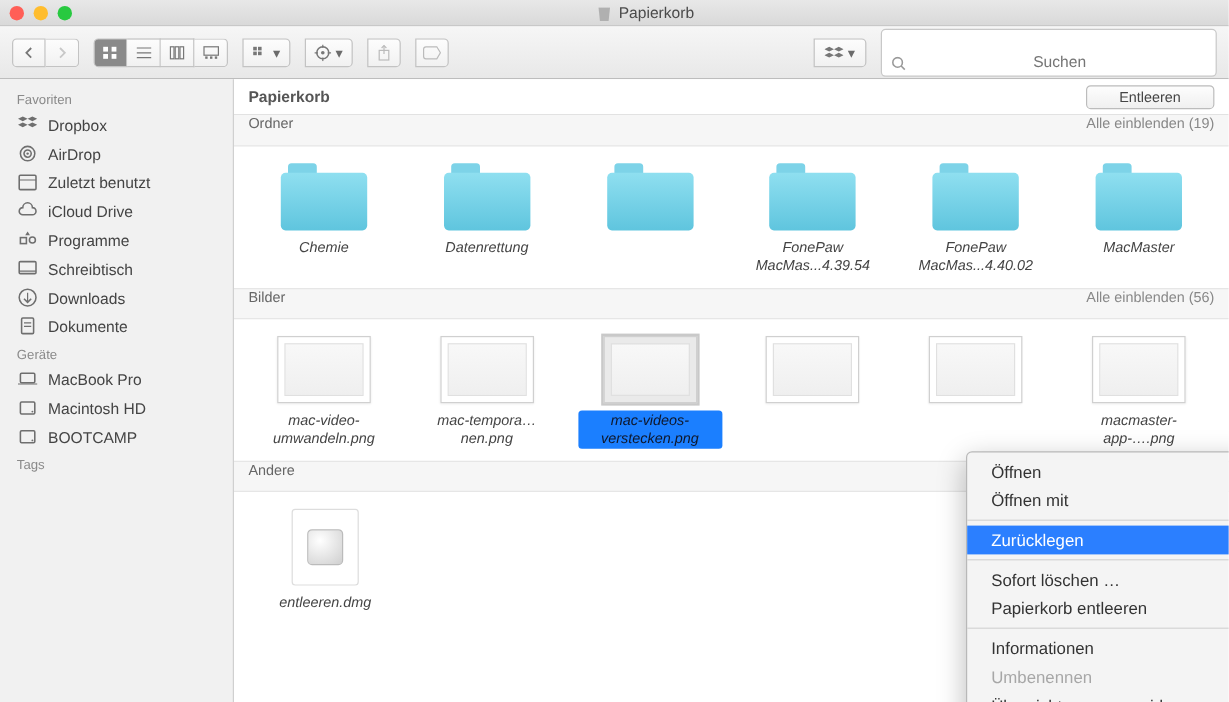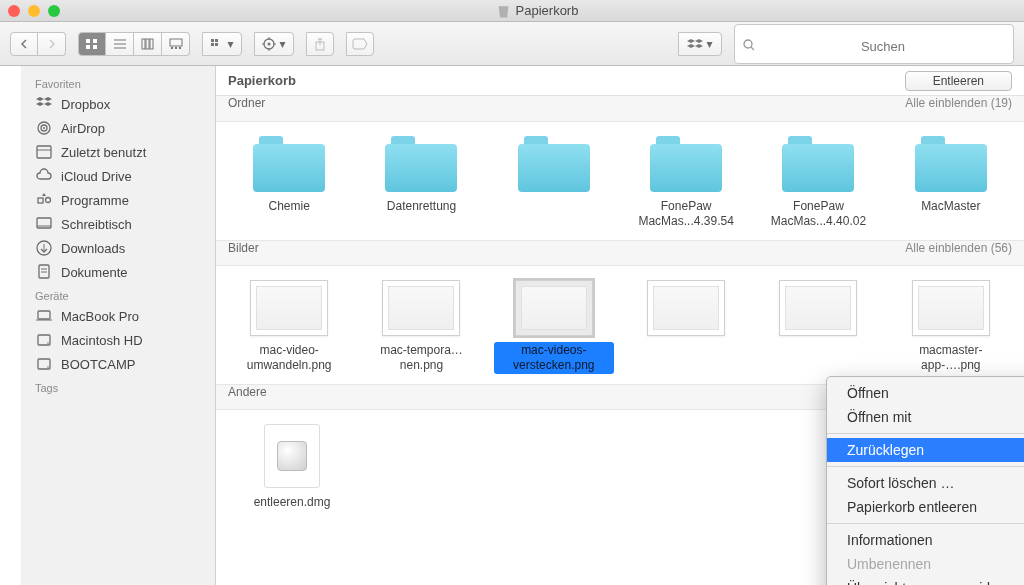--- a/index.html
+++ b/index.html
@@ -15,41 +15,41 @@
 .trash-mini::before{content:"";position:absolute;top:-3px;left:2px;right:2px;height:3px;background:#b0b0b0;border-radius:2px 2px 0 0;}
 
 
 .toolbar { height: 44px; background: linear-gradient(#f6f6f6,#e8e8e8); border-bottom:1px solid #bdbdbd; display:flex; align-items:center; padding:0 10px; gap:12px;}
 .btngrp { display:flex; }
 .tbtn { height:24px; min-width:28px; background:linear-gradient(#fdfdfd,#f1f1f1); border:1px solid #c3c3c3; display:flex; align-items:center; justify-content:center; color:#6b6b6b; font-size:12px;}
 .btngrp .tbtn:first-child{border-radius:4px 0 0 4px;} .btngrp .tbtn:last-child{border-radius:0 4px 4px 0;} .btngrp .tbtn + .tbtn{border-left:none;}
 .tbtn.single{border-radius:4px;}
 .tbtn.active{background:#8a8a8a;color:#fff;}
 .spacer{flex:1;}
-.search { width:280px; height:40px; border:1px solid #c8c8c8; border-radius:4px; background:#fff; display:flex; align-items:flex-start; padding:14px 8px; gap:6px; color:#999;}
+.search { width:280px; height:40px; border:1px solid #c8c8c8; border-radius:4px; background:#fff; display:flex; align-items:flex-end; padding:4px 8px; gap:6px; color:#999;}
 .search input{border:none;outline:none;flex:1;font-size:13px;color:#333;background:transparent;text-align:center;}
 .search .mag{color:#999;}
 
 
-.main { display:flex; height: calc(585px - 66px); margin-left: 21px; }
+.main { display:flex; height: calc(585px - 66px); }
 .sidebar { width: 195px; background:#f1f1f1; border-right:1px solid #d0d0d0; padding-top:6px; overflow:hidden;}
 .sb-head { font-size:11px; color:#8a8a8a; padding:6px 14px 2px; font-weight:500;}
 .sb-item { display:flex; align-items:center; gap:8px; padding:3px 14px; color:#444; font-size:13px;}
 .sb-ico { width:18px; height:18px; display:flex; align-items:center; justify-content:center; color:#6f6f6f;}
 
 
 .content { flex:1; overflow:hidden; position:relative; background:#fff;}
 .pathbar { height:30px; border-bottom:1px solid #e2e2e2; display:flex; align-items:center; padding:0 12px; font-size:13px; font-weight:600; color:#555;}
 .empty-btn { margin-left:auto; height:20px; padding:0 27px; border:1px solid #bcbcbc; border-radius:4px; background:linear-gradient(#fdfdfd,#f0f0f0); font-size:12px; color:#444;}
 
 .section-head { height:26px; background:#f6f6f6; border-bottom:1px solid #e6e6e6; border-top:1px solid #e6e6e6; display:flex; padding:0 12px; font-size:12px; color:#666;}
 .section-head .count{margin-left:auto; color:#888;}
 .section-head:first-of-type{border-top:none;}
 
-.icon-row { display:flex; padding:14px 12px 10px; gap:10px;}
+.icon-row { display:flex; padding:14px 12px 10px; gap:10px;font-style:italic;}
 .item { width:128px; display:flex; flex-direction:column; align-items:center; text-align:center; font-size:12px; color:#444;}
 .item .label { margin-top:6px; line-height:1.25; max-width:120px; word-break:break-word; padding:1px 4px; border-radius:3px;}
 .item.selected .label { background:#1b7fff; color:#0f172a;}
 
 .folder { width:72px; height:56px; position:relative;}
 .folder .tab{position:absolute;top:0;left:6px;width:24px;height:10px;background:#7dd3e8;border-radius:3px 3px 0 0;}
 .folder .body{position:absolute;top:8px;left:0;right:0;bottom:0;background:linear-gradient(#8fdff0,#5fc5de);border-radius:4px;}
 
 .thumb { width:78px; height:56px; border:1px solid #d0d0d0; background:#fff; box-shadow:0 1px 2px rgba(0,0,0,.08); display:flex; align-items:center; justify-content:center; font-size:9px; color:#bbb; overflow:hidden;}
 .item.selected .thumb{outline:2px solid #c9c9c9; background:#eaeaea;}

